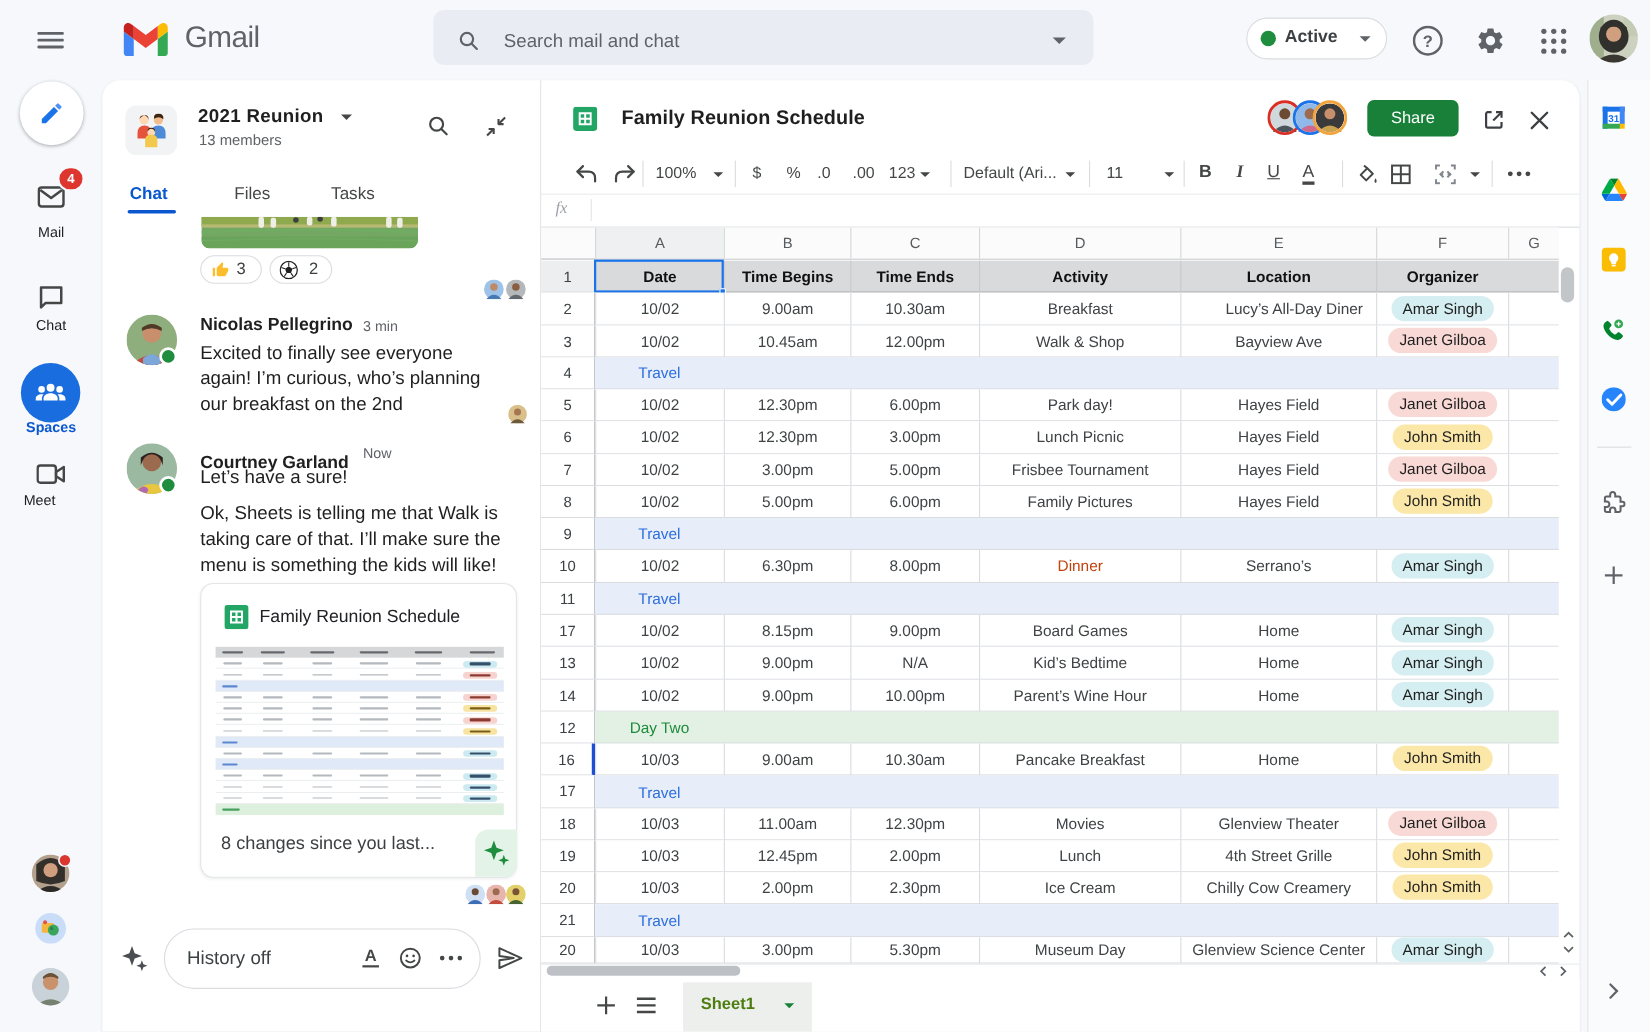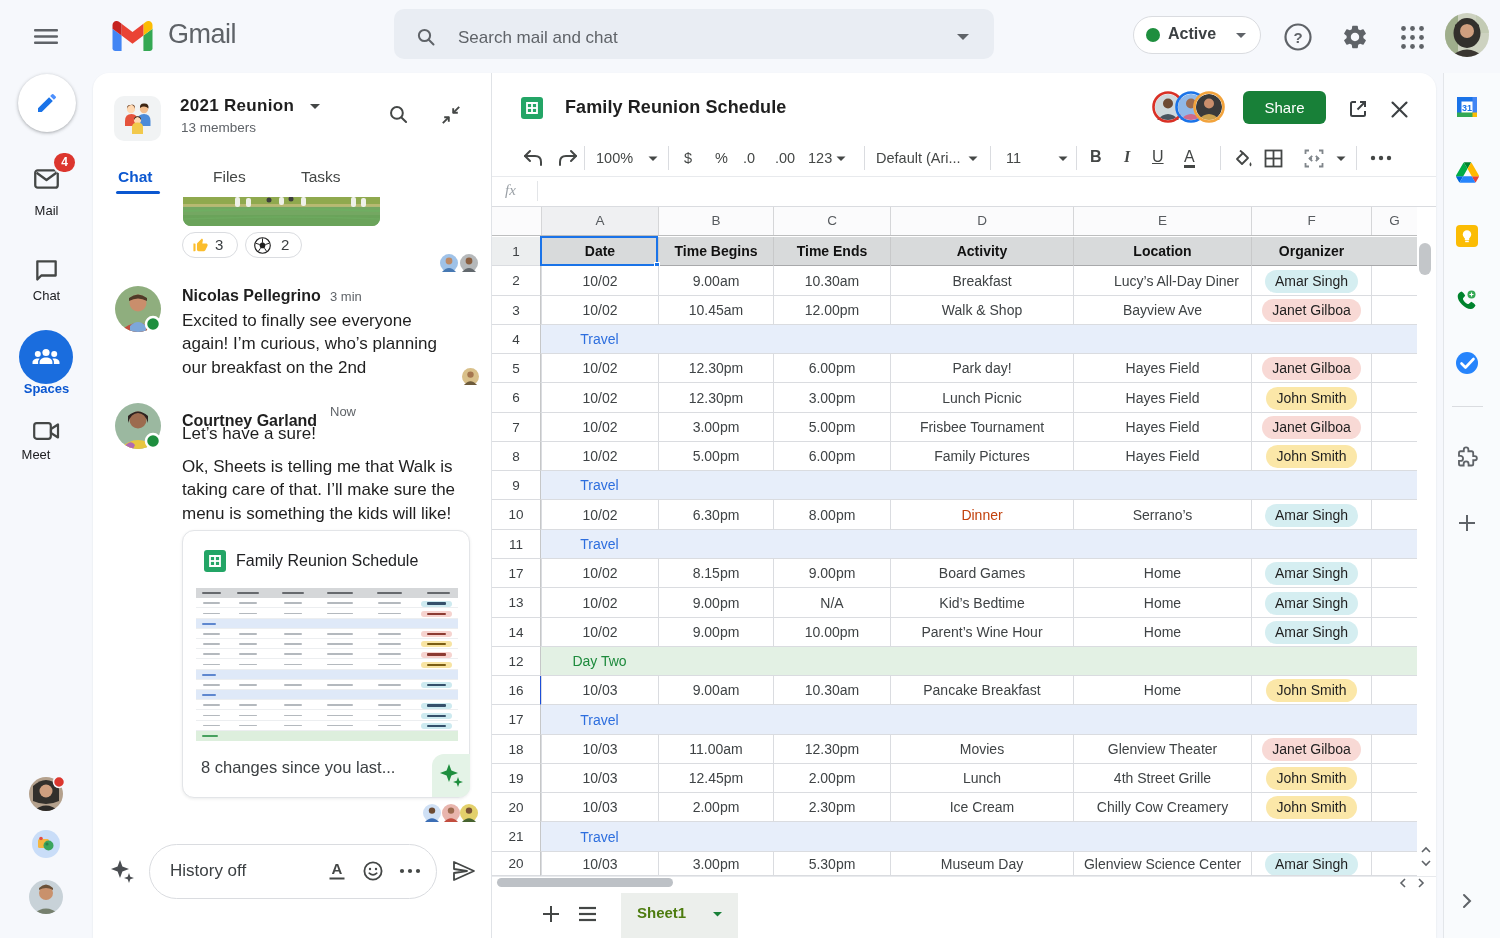--- a/index.html
+++ b/index.html
@@ -656,21 +656,21 @@
 <div class="abs" style="left:541px;top:618px;width:117px;height:29px;background:#fff;border-bottom:1px solid #dadce0;border-left:1px solid #dadce0;text-align:center;line-height:28px;"><span style="font-size:14px;color:#3f4345;">10/02</span></div>
 <div class="abs" style="left:658px;top:618px;width:115px;height:29px;background:#fff;border-bottom:1px solid #dadce0;border-left:1px solid #dadce0;text-align:center;line-height:28px;"><span style="font-size:14px;color:#3f4345;">9.00pm</span></div>
 <div class="abs" style="left:773px;top:618px;width:117px;height:29px;background:#fff;border-bottom:1px solid #dadce0;border-left:1px solid #dadce0;text-align:center;line-height:28px;"><span style="font-size:14px;color:#3f4345;">10.00pm</span></div>
 <div class="abs" style="left:890px;top:618px;width:183px;height:29px;background:#fff;border-bottom:1px solid #dadce0;border-left:1px solid #dadce0;text-align:center;line-height:28px;"><span style="font-size:14px;color:#3f4345;">Parent’s Wine Hour</span></div>
 <div class="abs" style="left:1073px;top:618px;width:178px;height:29px;background:#fff;border-bottom:1px solid #dadce0;border-left:1px solid #dadce0;text-align:center;line-height:28px;"><span style="font-size:14px;color:#3f4345;">Home</span></div>
 <div class="abs" style="left:1251px;top:618px;width:120px;height:29px;background:#fff;border-bottom:1px solid #dadce0;border-left:1px solid #dadce0;text-align:center;line-height:28px;"><span style="display:inline-block;background:#d5eef1;border-radius:12px;padding:1px 10px;font-size:14px;color:#1f1f1f;line-height:21px;">Amar Singh</span></div>
 <div class="abs" style="left:1371px;top:618px;width:46px;height:29px;background:#fff;border-bottom:1px solid #dadce0;border-left:1px solid #dadce0;"></div>
 <div class="abs" style="left:492px;top:647px;width:49px;height:29px;background:#fff;border-bottom:1px solid #dadce0;border-right:1px solid #c6c7c8;color:#3c4043;font-size:13.5px;text-align:center;line-height:29px;">12</div>
 <div class="abs" style="left:541px;top:647px;width:876px;height:29px;background:#e3f1e4;border-bottom:1px solid #dadce0;"></div>
 <div class="abs" style="left:541px;top:647px;width:117px;height:29px;font-size:14px;font-weight:500;color:#1d8a3c;text-align:center;line-height:29px;">Day Two</div>
-<div class="abs" style="left:492px;top:676px;width:49px;height:29px;background:#fff;border-bottom:1px solid #dadce0;border-right:1px solid #1d4ed8;color:#3c4043;font-size:13.5px;text-align:center;line-height:29px;">16</div>
+<div class="abs" style="left:492px;top:676px;width:49px;height:29px;background:#fff;border-bottom:1px solid #dadce0;border-right:3px solid #1d4ed8;color:#3c4043;font-size:13.5px;text-align:center;line-height:29px;">16</div>
 <div class="abs" style="left:541px;top:676px;width:117px;height:29px;background:#fff;border-bottom:1px solid #dadce0;border-left:1px solid #dadce0;text-align:center;line-height:28px;"><span style="font-size:14px;color:#3f4345;">10/03</span></div>
 <div class="abs" style="left:658px;top:676px;width:115px;height:29px;background:#fff;border-bottom:1px solid #dadce0;border-left:1px solid #dadce0;text-align:center;line-height:28px;"><span style="font-size:14px;color:#3f4345;">9.00am</span></div>
 <div class="abs" style="left:773px;top:676px;width:117px;height:29px;background:#fff;border-bottom:1px solid #dadce0;border-left:1px solid #dadce0;text-align:center;line-height:28px;"><span style="font-size:14px;color:#3f4345;">10.30am</span></div>
 <div class="abs" style="left:890px;top:676px;width:183px;height:29px;background:#fff;border-bottom:1px solid #dadce0;border-left:1px solid #dadce0;text-align:center;line-height:28px;"><span style="font-size:14px;color:#3f4345;">Pancake Breakfast</span></div>
 <div class="abs" style="left:1073px;top:676px;width:178px;height:29px;background:#fff;border-bottom:1px solid #dadce0;border-left:1px solid #dadce0;text-align:center;line-height:28px;"><span style="font-size:14px;color:#3f4345;">Home</span></div>
 <div class="abs" style="left:1251px;top:676px;width:120px;height:29px;background:#fff;border-bottom:1px solid #dadce0;border-left:1px solid #dadce0;text-align:center;line-height:28px;"><span style="display:inline-block;background:#fbe7a8;border-radius:12px;padding:1px 10px;font-size:14px;color:#1f1f1f;line-height:21px;">John Smith</span></div>
 <div class="abs" style="left:1371px;top:676px;width:46px;height:29px;background:#fff;border-bottom:1px solid #dadce0;border-left:1px solid #dadce0;"></div>
 <div class="abs" style="left:492px;top:705px;width:49px;height:30px;background:#fff;border-bottom:1px solid #dadce0;border-right:1px solid #c6c7c8;color:#3c4043;font-size:13.5px;text-align:center;line-height:30px;">17</div>
 <div class="abs" style="left:541px;top:705px;width:876px;height:30px;background:#e7eefa;border-bottom:1px solid #dadce0;"></div>
 <div class="abs" style="left:541px;top:705px;width:117px;height:30px;font-size:14px;font-weight:500;color:#2d6ede;text-align:center;line-height:30px;">Travel</div>

